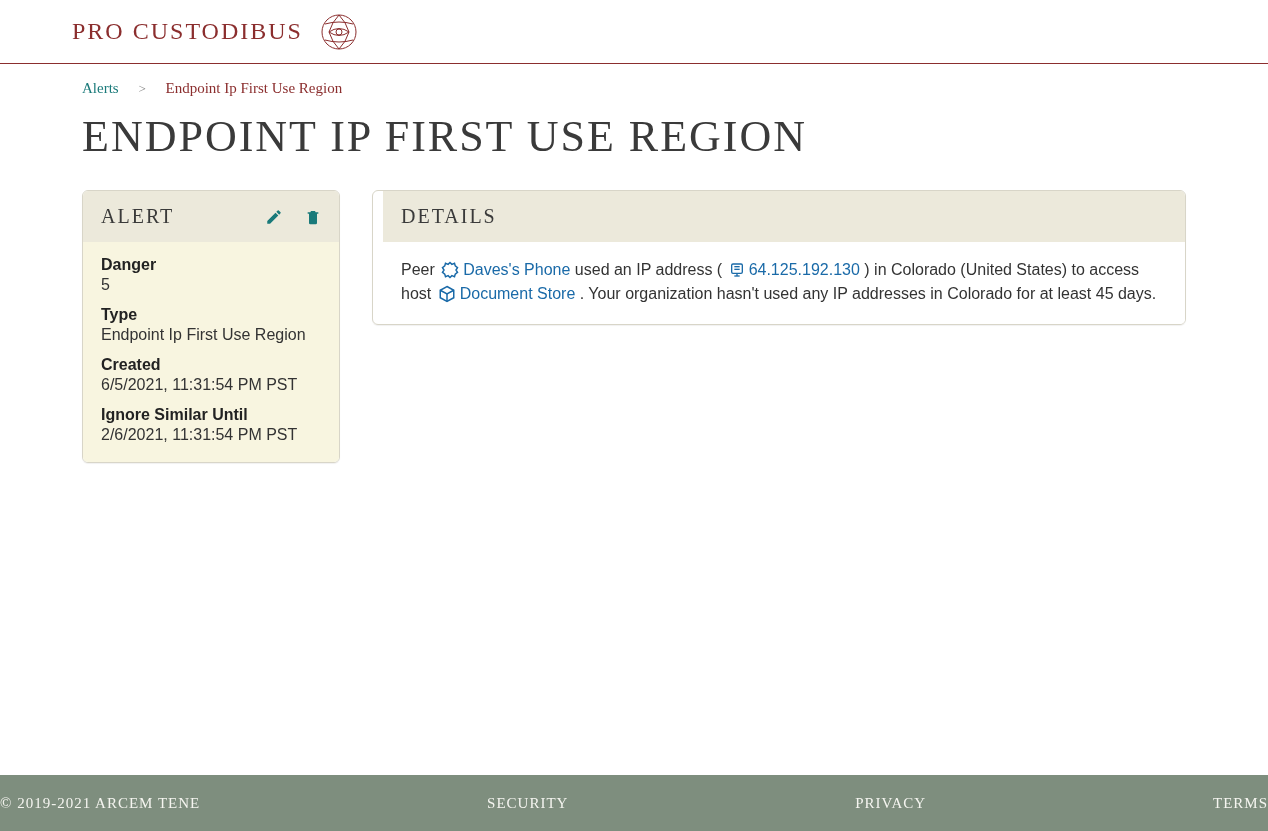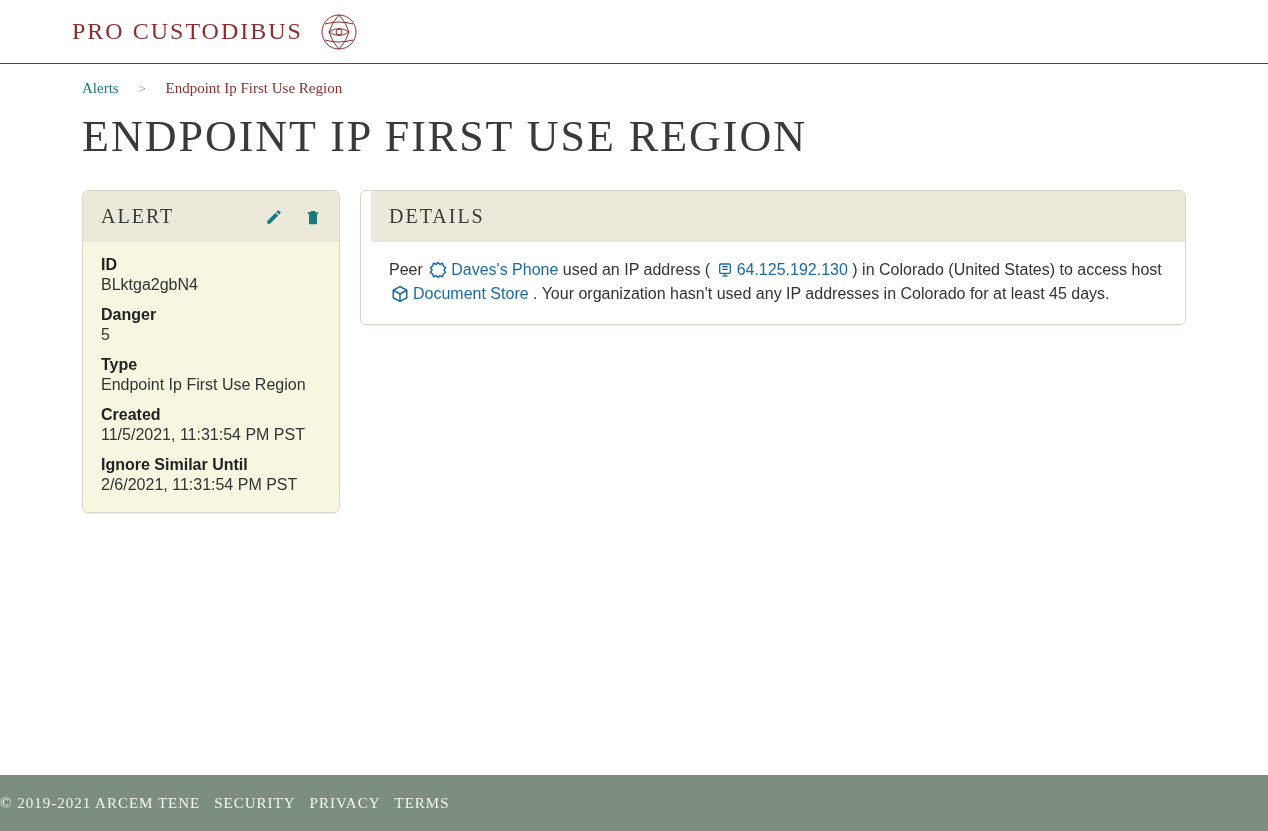--- a/index.html
+++ b/index.html
@@ -88,21 +88,21 @@
   h1.page-title {
     font-family: "Trajan Pro", "Georgia", serif;
     font-weight: 400;
     letter-spacing: 2px;
     font-size: 44px;
     color: var(--muted);
     margin: 14px 0 28px 0;
   }
   .cols {
     display: flex;
-    gap: 20px;
+    gap: 32px;
     align-items: flex-start;
   }
   
   .card {
     border: 1px solid var(--border);
     border-radius: 6px;
     overflow: hidden;
     box-shadow: 0 1px 1px rgba(0,0,0,0.06);
   }
   .card-header {
@@ -162,21 +162,21 @@
     vertical-align: middle;
     margin: 0 4px 2px 2px;
   }
   
   .footer {
     background: var(--footer-bg);
     color: var(--footer-text);
     height: 56px;
     display: flex;
     align-items: center;
-    justify-content: flex-start;
+    justify-content: space-between;
     gap: 14px;
     font-family: "Trajan Pro", "Georgia", serif;
     letter-spacing: 1px;
     font-size: 15px;
   }
   .footer a {
     color: var(--footer-text);
     text-decoration: none;
     cursor: pointer;
   }
@@ -225,34 +225,30 @@
           </span>
           <span>
             <svg width="16" height="18" viewBox="0 0 24 24" fill="#1a7a7a">
               <path d="M6 7h12v14a2 2 0 0 1-2 2H8a2 2 0 0 1-2-2V7zm3-4h6l1 2h4v2H4V5h4l1-2z"></path>
             </svg>
           </span>
         </div>
       </div>
       <div class="card-body">
         <div class="field">
-          <div class="label">ID</div>
-          <div class="value">BLktga2gbN4</div>
-        </div>
-        <div class="field">
           <div class="label">Danger</div>
           <div class="value">5</div>
         </div>
         <div class="field">
           <div class="label">Type</div>
           <div class="value">Endpoint Ip First Use Region</div>
         </div>
         <div class="field">
           <div class="label">Created</div>
-          <div class="value">11/5/2021, 11:31:54 PM PST</div>
+          <div class="value">6/5/2021, 11:31:54 PM PST</div>
         </div>
         <div class="field">
           <div class="label">Ignore Similar Until</div>
           <div class="value">2/6/2021, 11:31:54 PM PST</div>
         </div>
       </div>
     </div>
 
     <div class="card details">
       <div class="card-header">

